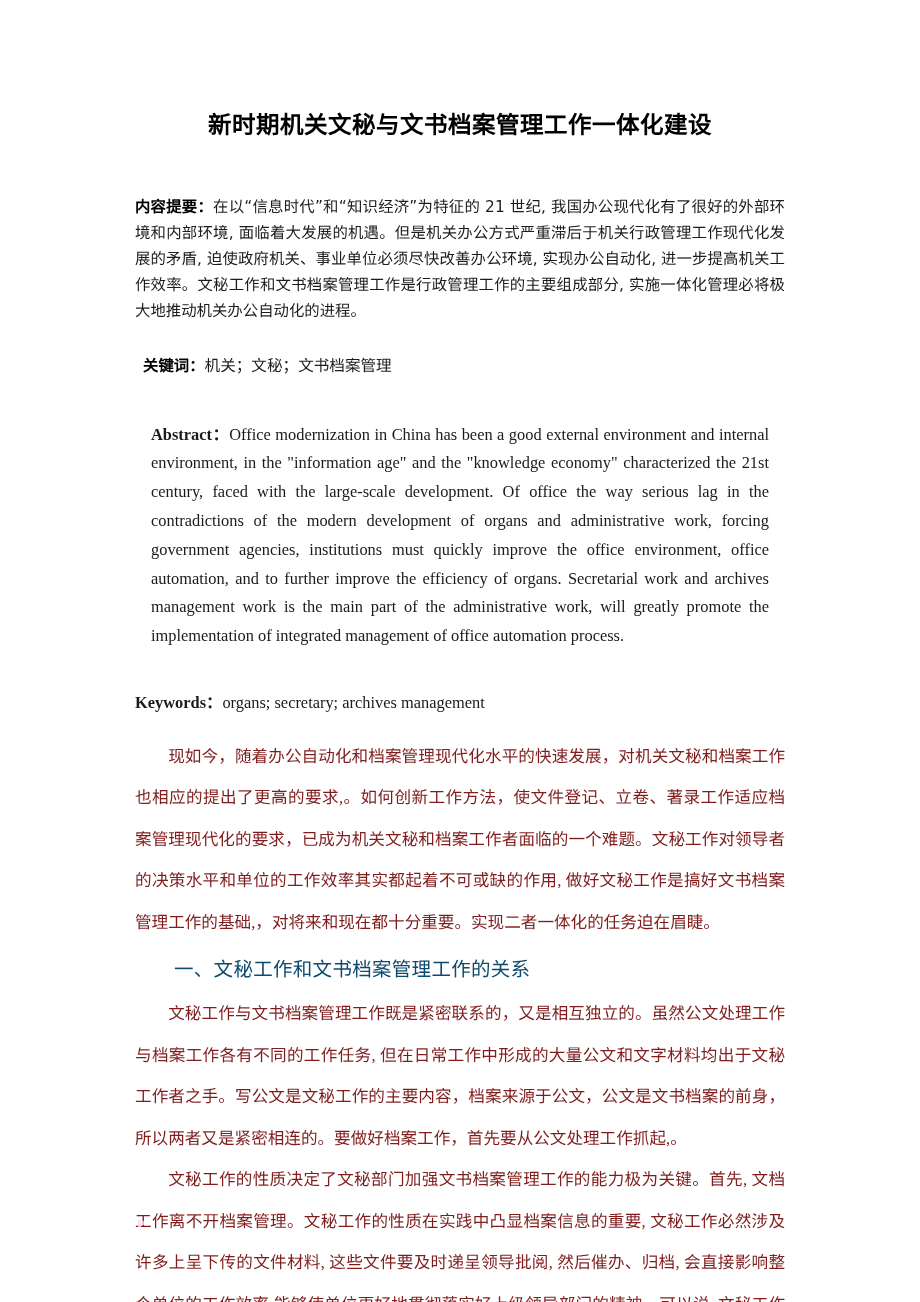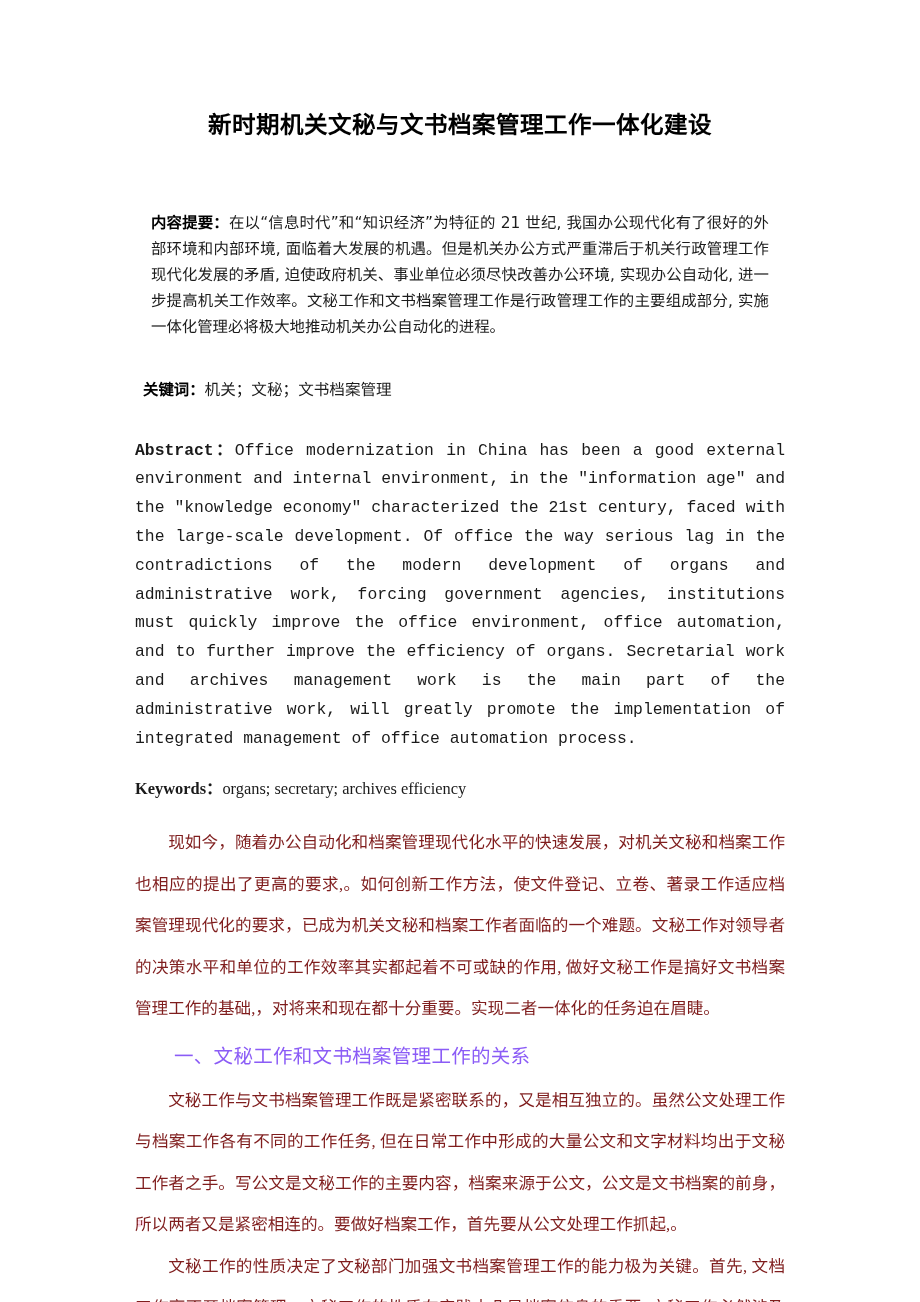--- a/index.html
+++ b/index.html
@@ -44,21 +44,21 @@
     line-height: 1.3;
     text-align: center;
     color: #000;
     margin: 0;
     padding-top: 110px;
     letter-spacing: 0.5px;
   }
 
   
   .cn-abstract {
-    margin: 16px;
+    margin: 0;
     padding-top: 53px;
     font-family: "DejaVu Sans", "Liberation Sans", sans-serif;
     font-size: 15.4px;
     line-height: 26.2px;
     text-align: justify;
     text-justify: inter-ideograph;
     color: #1c1c1c;
   }
   .cn-abstract .lead,
   .cn-keywords .lead {
@@ -75,23 +75,23 @@
     line-height: 26px;
     color: #1c1c1c;
   }
   .cn-keywords .kw-body {
     font-family: "Liberation Serif", "DejaVu Serif", serif;
     font-size: 15.6px;
   }
 
   
   .en-abstract {
-    margin: 0;
+    margin: 16px;
     padding-top: 26px;
-    font-family: Liberation Mono, monospace;
+    font-family: Liberation Serif, serif;
     font-size: 16.4px;
     line-height: 28.8px;
     text-align: justify;
     color: #1a1a1a;
   }
   .en-abstract .lead,
   .en-keywords .lead {
     font-weight: bold;
     text-align: right;
   }
@@ -123,21 +123,21 @@
   
   .section-head {
     margin: 0;
     padding-top: 7px;
     padding-bottom: 3px;
     font-family: "DejaVu Sans", "Liberation Sans", sans-serif;
     font-size: 19.5px;
     font-weight: normal;
     line-height: 40px;
     text-indent: 2em;
-    color: #8b5cf6;
+    color: #0c4a6e;
     letter-spacing: 0.3px;
   }
 
   
   .scan-speck {
     position: absolute;
     left: 138px;
     top: 1220px;
     width: 3px;
     height: 7px;
@@ -168,21 +168,21 @@
 
     <p class="cn-keywords">
       <span class="lead">关键词：</span><span class="kw-body">机关；文秘；文书档案管理</span>
     </p>
 
     <p class="en-abstract">
       <span class="lead">Abstract：</span><span>Office modernization in China has been a good external environment and internal environment, in the "information age" and the "knowledge economy" characterized the 21st century, faced with the large-scale development. Of office the way serious lag in the contradictions of the modern development of organs and administrative work, forcing government agencies, institutions must quickly improve the office environment, office automation, and to further improve the efficiency of organs. Secretarial work and archives management work is the main part of the administrative work, will greatly promote the implementation of integrated management of office automation process.</span>
     </p>
 
     <p class="en-keywords">
-      <span class="lead">Keywords：</span><span>organs; secretary; archives efficiency</span>
+      <span class="lead">Keywords：</span><span>organs; secretary; archives management</span>
     </p>
 
     <p class="body-para first">现如今，随着办公自动化和档案管理现代化水平的快速发展，对机关文秘和档案工作也相应的提出了更高的要求,。如何创新工作方法，使文件登记、立卷、著录工作适应档案管理现代化的要求，已成为机关文秘和档案工作者面临的一个难题。文秘工作对领导者的决策水平和单位的工作效率其实都起着不可或缺的作用, 做好文秘工作是搞好文书档案管理工作的基础,，对将来和现在都十分重要。实现二者一体化的任务迫在眉睫。</p>
 
     <h2 class="section-head">一、文秘工作和文书档案管理工作的关系</h2>
 
     <p class="body-para">文秘工作与文书档案管理工作既是紧密联系的，又是相互独立的。虽然公文处理工作与档案工作各有不同的工作任务, 但在日常工作中形成的大量公文和文字材料均出于文秘工作者之手。写公文是文秘工作的主要内容，档案来源于公文，公文是文书档案的前身，所以两者又是紧密相连的。要做好档案工作，首先要从公文处理工作抓起,。</p>
 
     <p class="body-para">文秘工作的性质决定了文秘部门加强文书档案管理工作的能力极为关键。首先, 文档工作离不开档案管理。文秘工作的性质在实践中凸显档案信息的重要, 文秘工作必然涉及许多上呈下传的文件材料, 这些文件要及时递呈领导批阅, 然后催办、归档, 会直接影响整个单位的工作效率;能够使单位更好地贯彻落实好上级领导部门的精神。可以说, 文秘工作的优质服</p>
 

